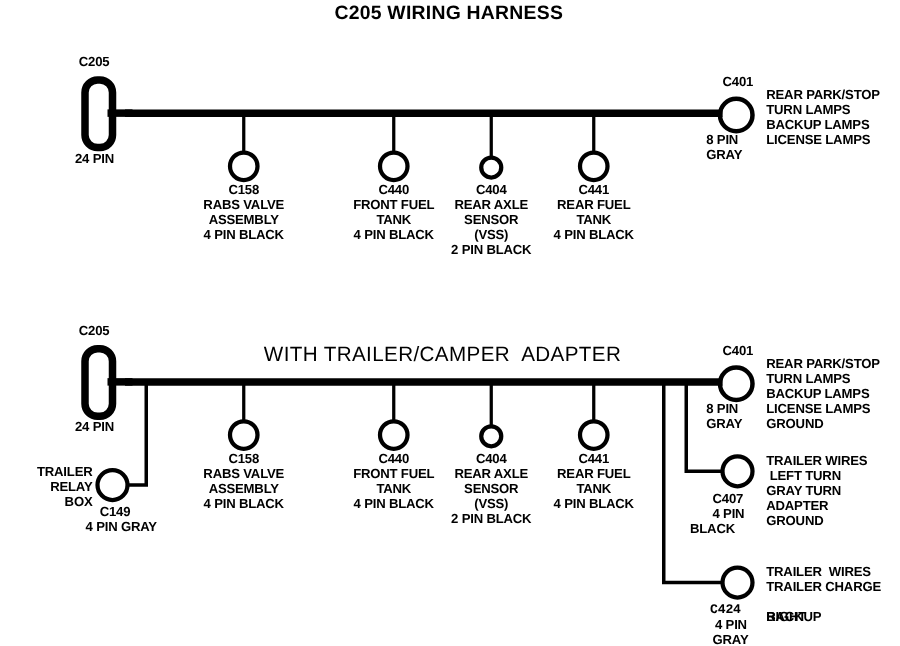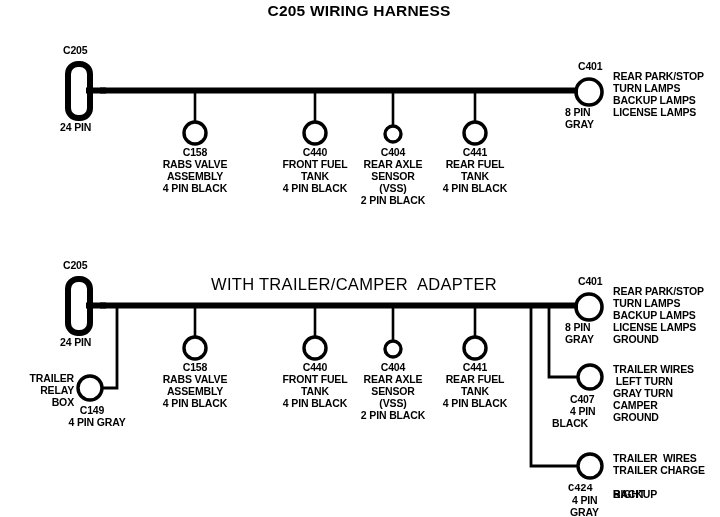--- a/index.html
+++ b/index.html
@@ -197,21 +197,21 @@
   <div class="lbl l" style="left:613px; top:309px;">BACKUP LAMPS</div>
   <div class="lbl l" style="left:613px; top:321px;">LICENSE LAMPS</div>
   <div class="lbl l" style="left:613px; top:333px;">GROUND</div>
 
   <div class="lbl l" style="left:570px; top:393px;">C407</div>
   <div class="lbl l" style="left:570px; top:405px;">4 PIN</div>
   <div class="lbl l" style="left:552px; top:417px;">BLACK</div>
   <div class="lbl l" style="left:613px; top:363px;">TRAILER WIRES</div>
   <div class="lbl l" style="left:613px; top:375px;"> LEFT TURN</div>
   <div class="lbl l" style="left:613px; top:387px;">GRAY TURN</div>
-  <div class="lbl l" style="left:613px; top:399px;">CAMPER</div>
+  <div class="lbl l" style="left:613px; top:399px;">ADAPTER</div>
   <div class="lbl l" style="left:613px; top:411px;">GROUND</div>
 
   <div class="lbl l" style="left:568px; top:482px;font-family:Liberation Mono, monospace;">C424</div>
   <div class="lbl l" style="left:572px; top:494px;">4 PIN</div>
   <div class="lbl l" style="left:570px; top:506px;">GRAY</div>
   <div class="lbl l" style="left:613px; top:452px;">TRAILER  WIRES</div>
   <div class="lbl l" style="left:613px; top:464px;">TRAILER CHARGE</div>
   <div class="lbl l" style="left:613px; top:476px;margin-top:12px;">BACKUP</div>
   <div class="lbl l" style="left:613px; top:488px;">RIGHT</div>
 

